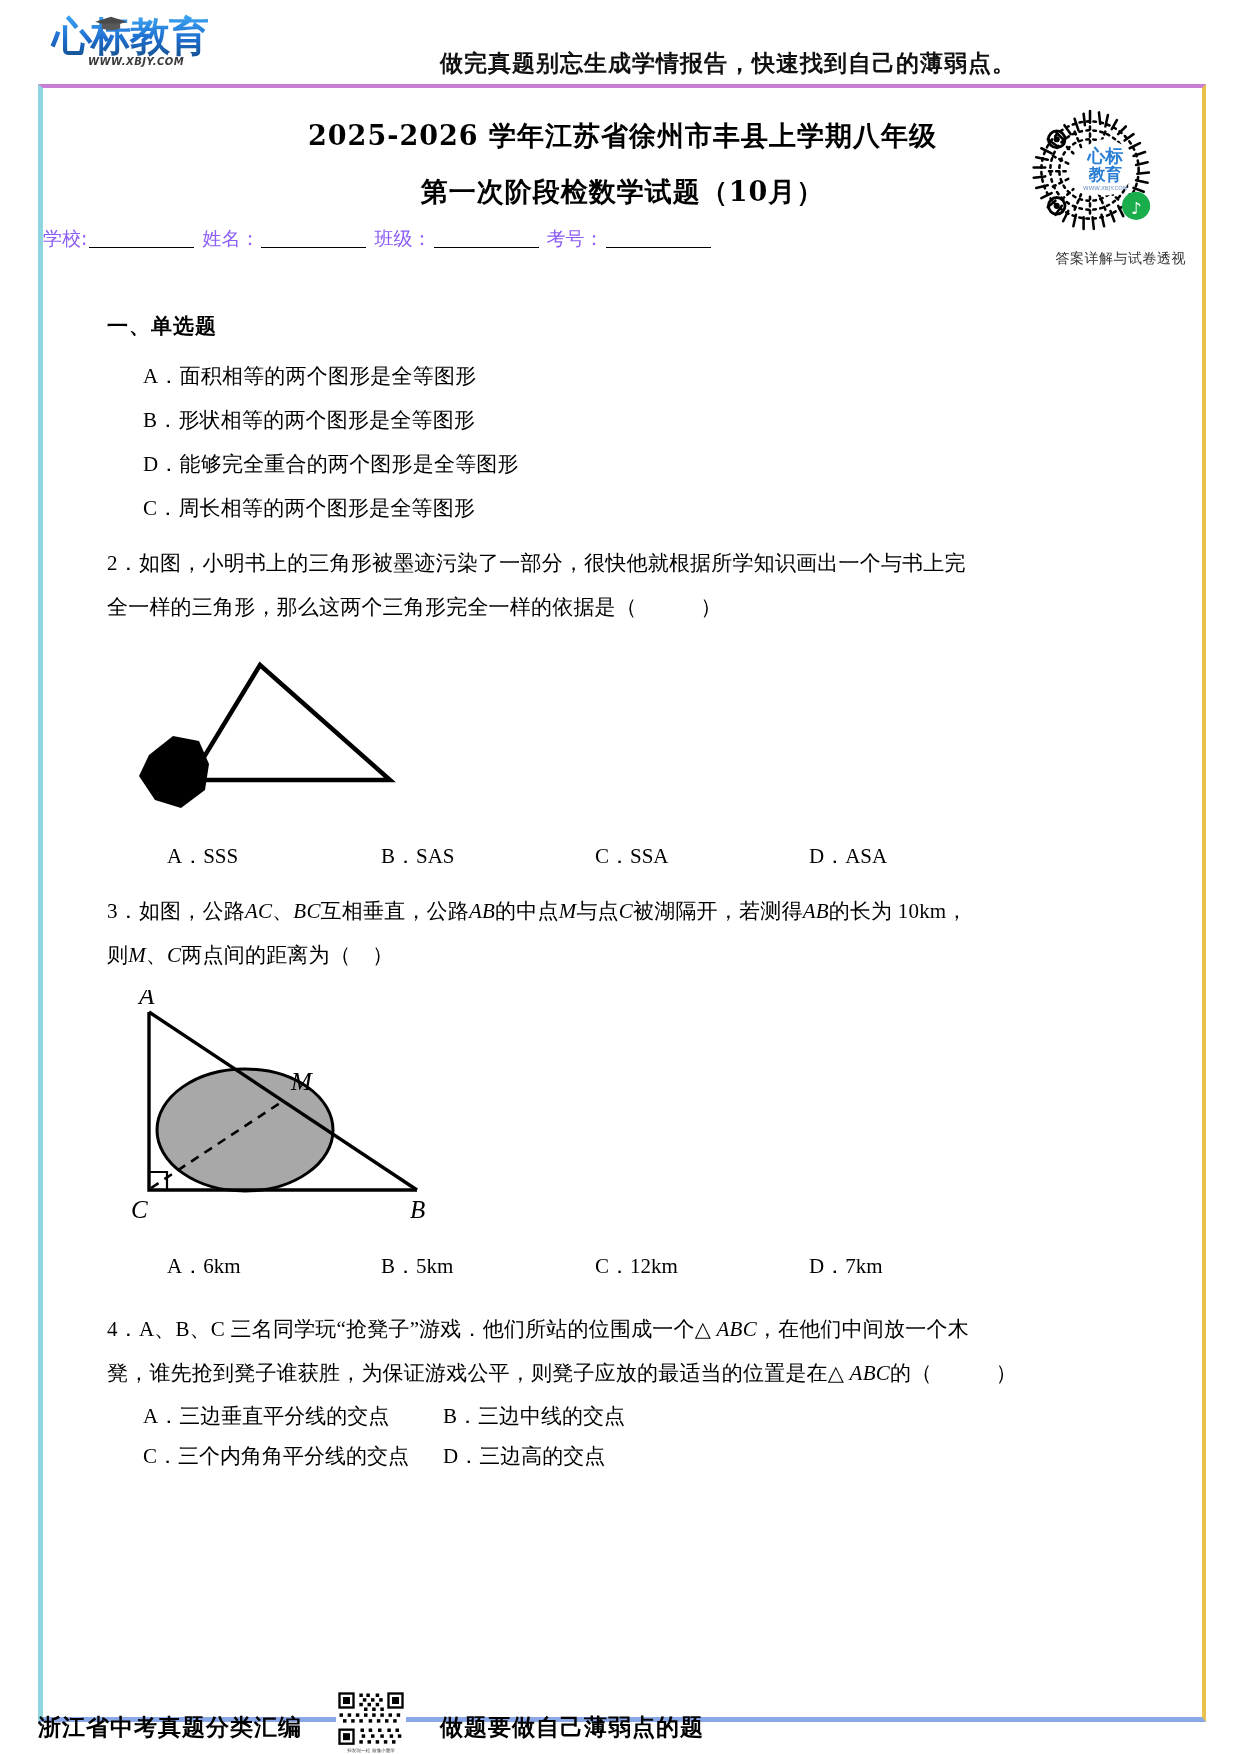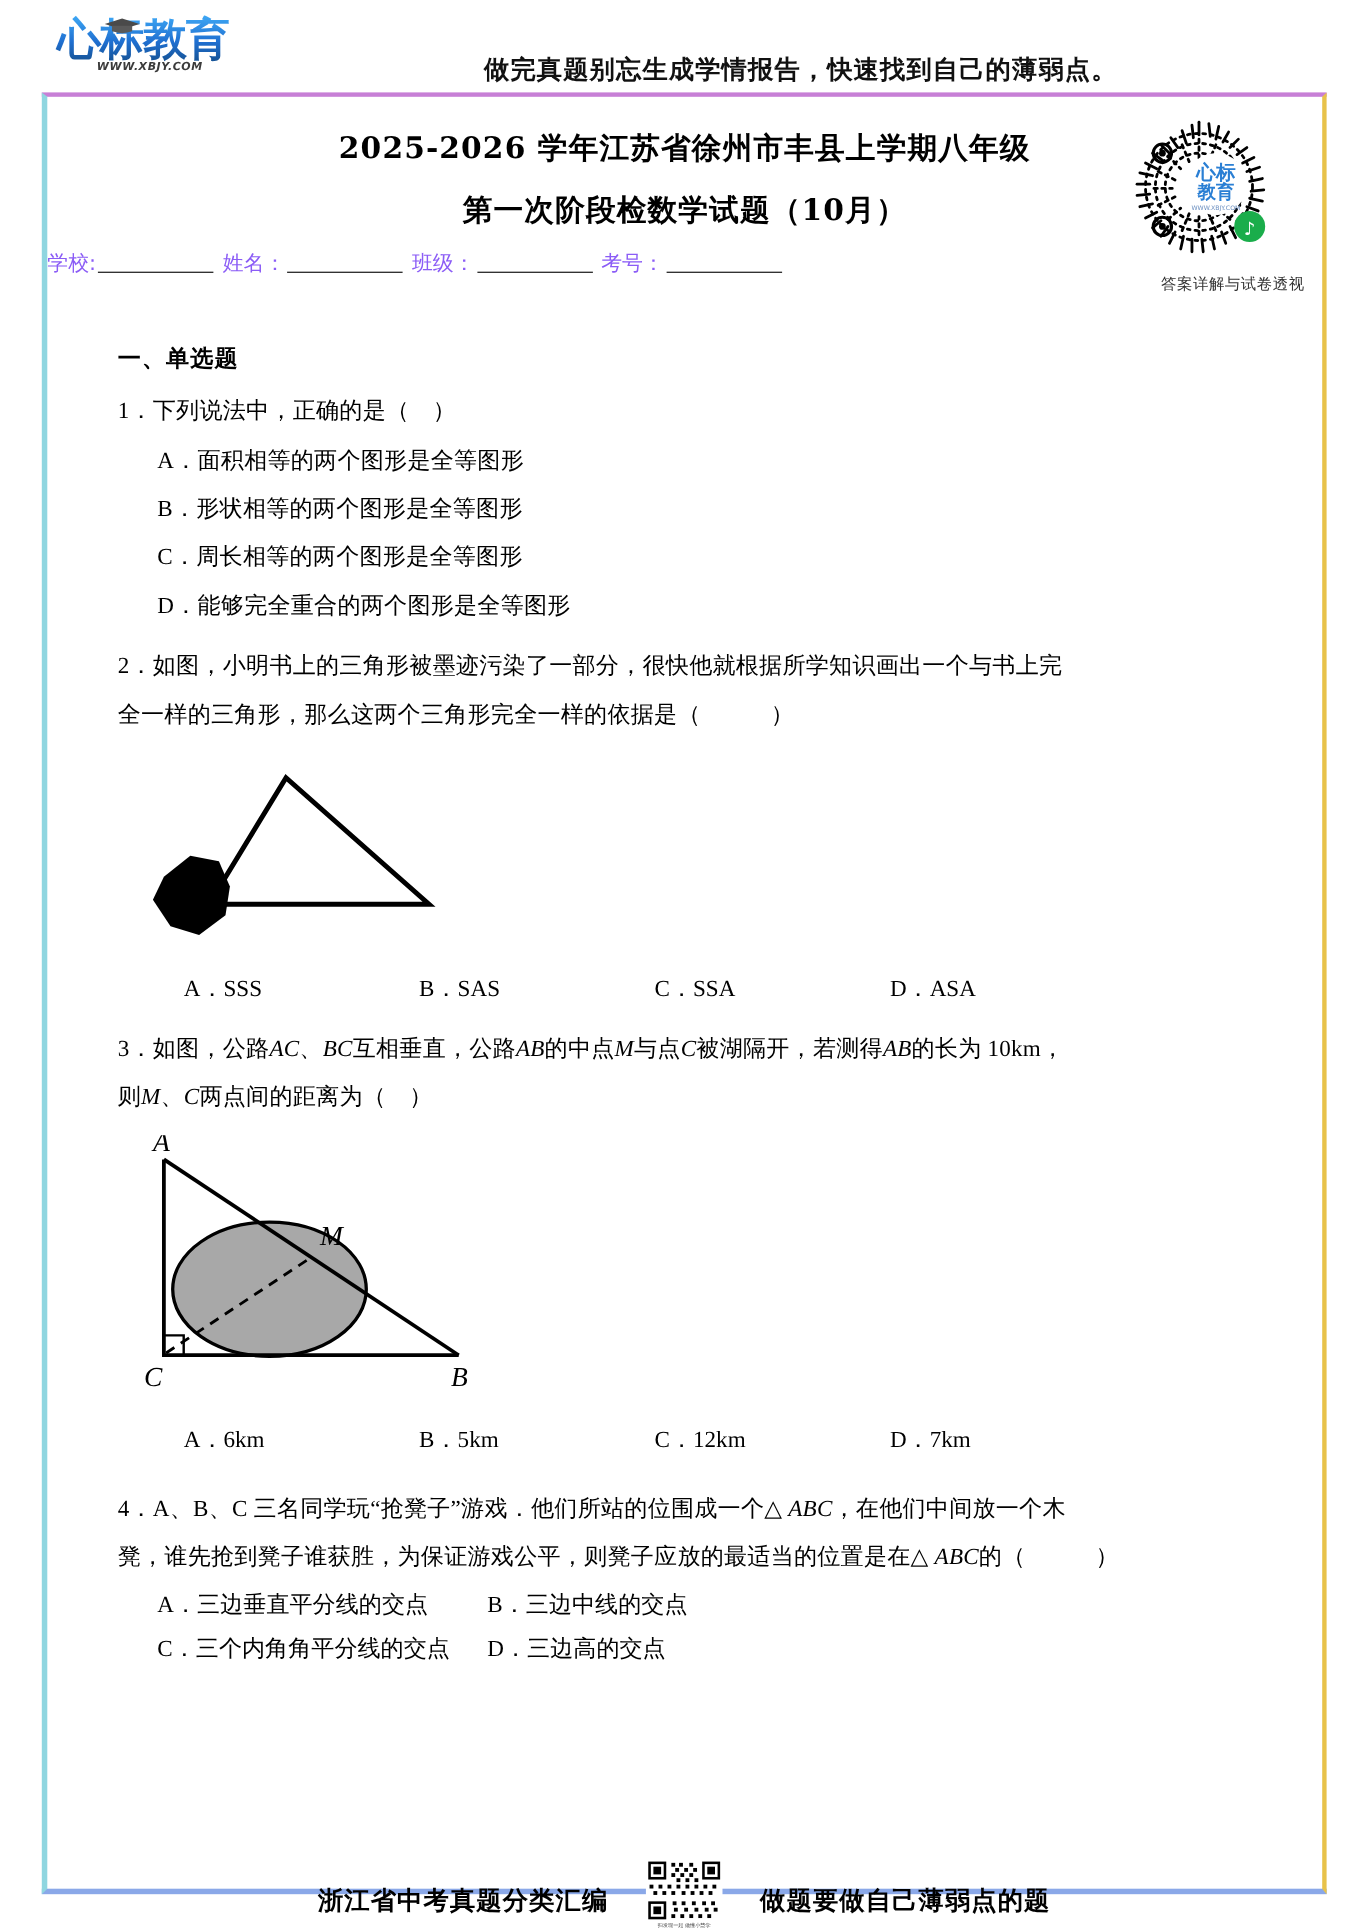--- a/index.html
+++ b/index.html
@@ -159,21 +159,21 @@
   .fig2 { position: relative; width: 330px; height: 190px; margin: 14px 0 6px 18px; }
   .fig3 { position: relative; width: 340px; height: 250px; margin: 16px 0 6px 10px; }
 
   
   .footer {
     position: absolute;
     left: 38px; top: 1700px;
     width: 1168px; height: 54px;
     display: flex;
     align-items: center;
-    justify-content: center;
+    justify-content: flex-start;
   }
   .footer-left, .footer-right {
     font-family: "DejaVu Sans", sans-serif;
     font-weight: bold;
     font-size: 23px;
     color: #000;
     letter-spacing: 1px;
     white-space: nowrap;
   }
   .footer-left { margin-right: 34px; }
@@ -288,25 +288,24 @@
     <circle cx="86" cy="78" r="11" fill="#1aad4b"></circle>
     <text x="86" y="84" font-family="DejaVu Sans, sans-serif" font-size="13" font-weight="bold" fill="#fff" text-anchor="middle">♪</text>
   </svg>
   <div class="qr-caption">答案详解与试卷透视</div>
 
   <div class="content">
 
     <div class="section-heading">一、单选题</div>
 
     <div>
-      <div class="q-stem">1．下列说法中，正确的是（　）</div>
       <div class="opt">A．面积相等的两个图形是全等图形</div>
       <div class="opt">B．形状相等的两个图形是全等图形</div>
+      <div class="opt">D．能够完全重合的两个图形是全等图形</div>
       <div class="opt">C．周长相等的两个图形是全等图形</div>
-      <div class="opt">D．能够完全重合的两个图形是全等图形</div>
     </div>
 
     <div style="margin-top:14px;">
       <div class="q-stem">2．如图，小明书上的三角形被墨迹污染了一部分，很快他就根据所学知识画出一个与书上完</div>
       <div class="q-stem">全一样的三角形，那么这两个三角形完全一样的依据是（　　　）</div>
 
       <div class="fig2">
         <svg viewBox="0 0 330 190" width="330" height="190">
 
           <polyline points="65,140 135,25 265,140 65,140" fill="none" stroke="#000" stroke-width="4.5" stroke-linejoin="miter"></polyline>

